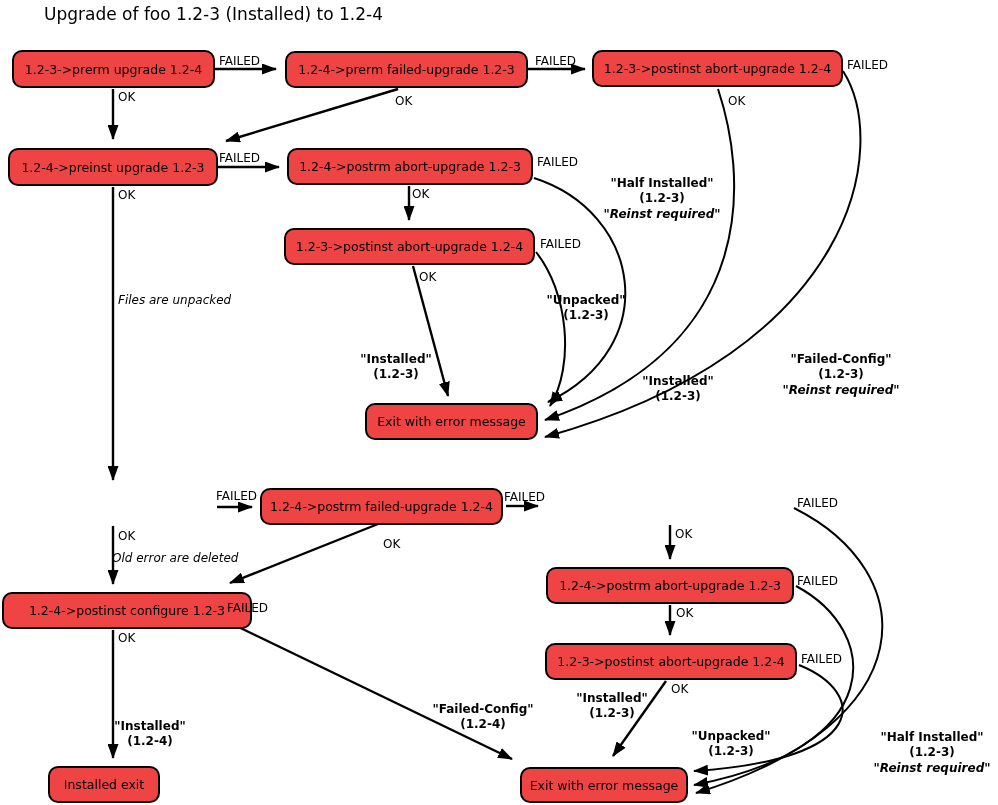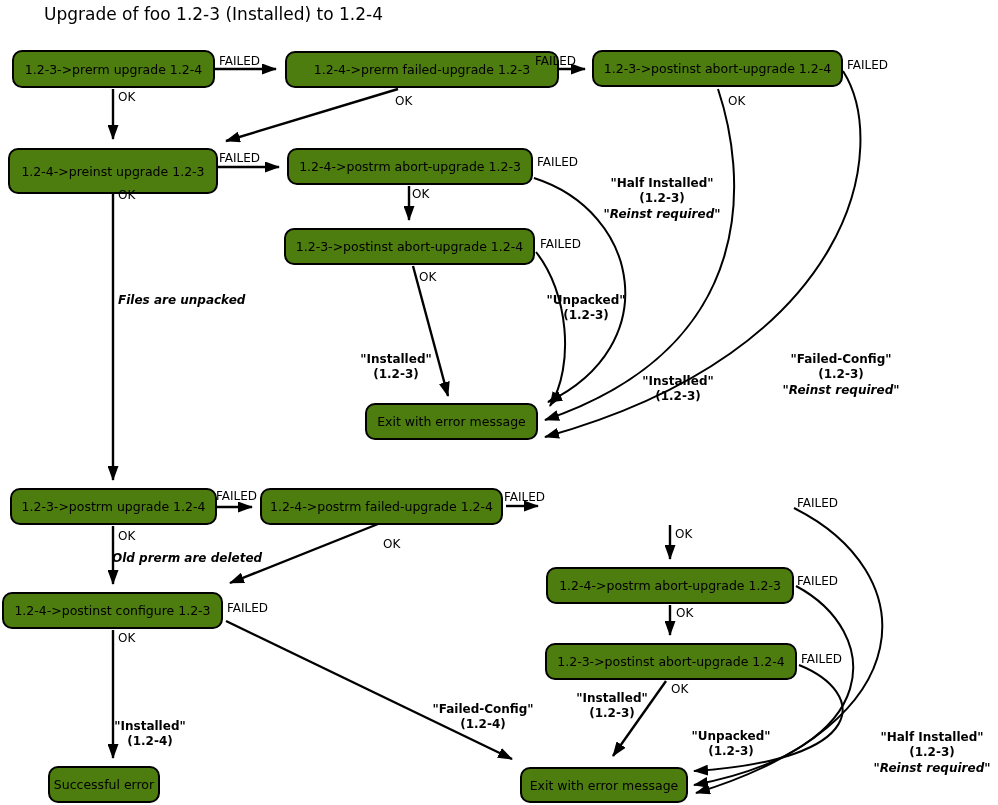--- a/index.html
+++ b/index.html
@@ -1,24 +1,24 @@
 <!DOCTYPE html>
 <html><head>
 <meta charset="utf-8">
 <style>
   html,body{margin:0;padding:0;background:#ffffff;}
   body{width:998px;height:805px;font-family:"DejaVu Sans","Liberation Sans",sans-serif;color:#000;}
   #diagram{position:relative;width:998px;height:805px;background:#fff;overflow:hidden;}
   #edges{position:absolute;left:0;top:0;}
   .title{position:absolute;left:0;top:4px;width:714px;font-size:17px;margin-left:44px;}
-  .node{position:absolute;box-sizing:border-box;background:#4d7c0f;border:2.5px solid #000;
+  .node{position:absolute;box-sizing:border-box;background:#ef4444;border:2.5px solid #000;
         border-radius:10px;display:flex;align-items:center;justify-content:center;
         font-size:12.5px;white-space:nowrap;z-index:2;}
   .elabel{position:absolute;font-size:12px;white-space:nowrap;z-index:3;}
-  .comment{position:absolute;font-size:12px;font-style:italic;white-space:nowrap;z-index:3;font-weight:bold;}
+  .comment{position:absolute;font-size:12px;font-style:italic;white-space:nowrap;z-index:3;}
   .state{position:absolute;transform:translateX(-50%);text-align:center;font-size:12px;
          font-weight:bold;line-height:1.28;white-space:nowrap;z-index:3;}
   .state .ital{font-style:italic;}
 </style>
 </head>
 <body>
 
 <div id="diagram">
 
   <svg id="edges" width="998" height="805" viewBox="0 0 998 805">
@@ -53,32 +53,31 @@
       <path d="M843,71 C890,145 858,350 545,437"></path>
       <path d="M799,665 C868,693 870,760 694,771"></path>
       <path d="M796,586 C882,632 888,748 694,785"></path>
       <path d="M794,508 C922,572 928,722 696,793"></path>
     </g>
   </svg>
 
   <div class="title">Upgrade of foo 1.2-3 (Installed) to 1.2-4</div>
 
   <div class="node" style="left:12px;top:50px;width:203px;height:38px">1.2-3-&gt;prerm upgrade 1.2-4</div>
-  <div class="node" style="left:285px;top:51px;width:274px;height:37px">1.2-4-&gt;prerm failed-upgrade 1.2-3</div>
+  <div class="node" style="left:285px;top:51px;width:243px;height:37px">1.2-4-&gt;prerm failed-upgrade 1.2-3</div>
   <div class="node" style="left:592px;top:50px;width:251px;height:37px">1.2-3-&gt;postinst abort-upgrade 1.2-4</div>
-  <div class="node" style="left:8px;top:148px;width:210px;height:46px">1.2-4-&gt;preinst upgrade 1.2-3</div>
+  <div class="node" style="left:8px;top:148px;width:210px;height:38px">1.2-4-&gt;preinst upgrade 1.2-3</div>
   <div class="node" style="left:287px;top:148px;width:246px;height:37px">1.2-4-&gt;postrm abort-upgrade 1.2-3</div>
   <div class="node" style="left:284px;top:228px;width:251px;height:37px">1.2-3-&gt;postinst abort-upgrade 1.2-4</div>
   <div class="node" style="left:365px;top:403px;width:173px;height:37px">Exit with error message</div>
-  <div class="node" style="left:10px;top:488px;width:207px;height:37px">1.2-3-&gt;postrm upgrade 1.2-4</div>
   <div class="node" style="left:260px;top:488px;width:243px;height:37px">1.2-4-&gt;postrm failed-upgrade 1.2-4</div>
   <div class="node" style="left:546px;top:567px;width:248px;height:37px">1.2-4-&gt;postrm abort-upgrade 1.2-3</div>
-  <div class="node" style="left:2px;top:592px;width:221px;height:37px">1.2-4-&gt;postinst configure 1.2-3</div>
+  <div class="node" style="left:2px;top:592px;width:250px;height:37px">1.2-4-&gt;postinst configure 1.2-3</div>
   <div class="node" style="left:545px;top:643px;width:252px;height:37px">1.2-3-&gt;postinst abort-upgrade 1.2-4</div>
-  <div class="node" style="left:48px;top:766px;width:112px;height:37px">Successful error</div>
+  <div class="node" style="left:48px;top:766px;width:112px;height:37px">Installed exit</div>
   <div class="node" style="left:520px;top:767px;width:168px;height:36px">Exit with error message</div>
 
   <div class="elabel" style="left:219px;top:54px">FAILED</div>
   <div class="elabel" style="left:535px;top:54px">FAILED</div>
   <div class="elabel" style="left:847px;top:58px">FAILED</div>
   <div class="elabel" style="left:219px;top:151px">FAILED</div>
   <div class="elabel" style="left:537px;top:155px">FAILED</div>
   <div class="elabel" style="left:540px;top:237px">FAILED</div>
   <div class="elabel" style="left:216px;top:489px">FAILED</div>
   <div class="elabel" style="left:504px;top:490px">FAILED</div>
@@ -94,21 +93,21 @@
   <div class="elabel" style="left:412px;top:187px">OK</div>
   <div class="elabel" style="left:419px;top:270px">OK</div>
   <div class="elabel" style="left:118px;top:529px">OK</div>
   <div class="elabel" style="left:383px;top:537px">OK</div>
   <div class="elabel" style="left:675px;top:527px">OK</div>
   <div class="elabel" style="left:676px;top:606px">OK</div>
   <div class="elabel" style="left:118px;top:631px">OK</div>
   <div class="elabel" style="left:671px;top:682px">OK</div>
 
   <div class="comment" style="left:118px;top:293px">Files are unpacked</div>
-  <div class="comment" style="left:112px;top:551px">Old prerm are deleted</div>
+  <div class="comment" style="left:112px;top:551px">Old error are deleted</div>
 
   <div class="state" style="left:662px;top:176px">
     <div>"Half Installed"</div>
     <div>(1.2-3)</div>
     <div class="ital">"Reinst required"</div>
   </div>
   <div class="state" style="left:586px;top:293px">
     <div>"Unpacked"</div>
     <div>(1.2-3)</div>
   </div>

